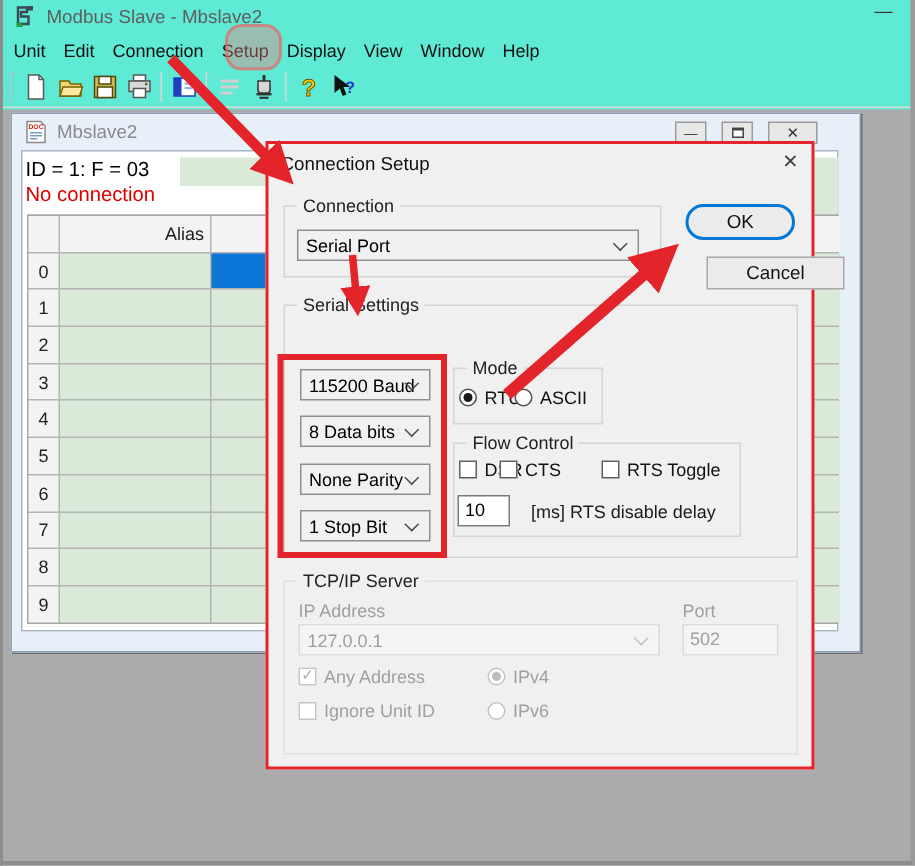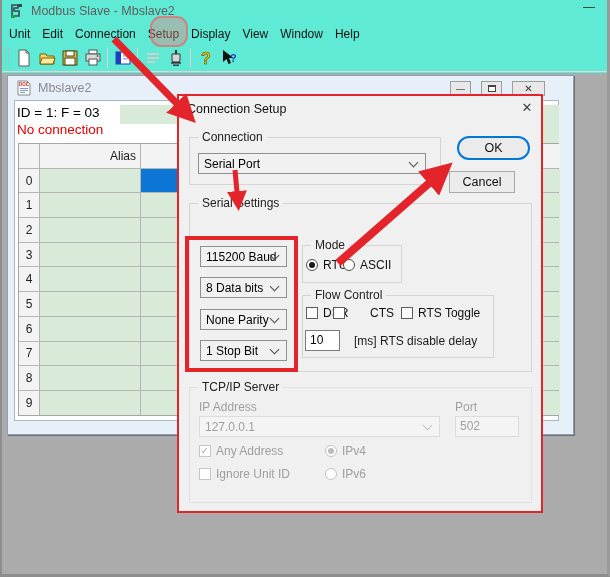--- a/index.html
+++ b/index.html
@@ -261,21 +261,21 @@
 
     <div class="groupbox" style="left:10px; top:41px; width:252px; height:48px;">
       <span class="glabel">Connection</span>
     </div>
     <div class="combo" style="left:19px; top:57px; width:228px; height:21px;">
       <span>Serial Port</span>
       <span class="chev"></span>
     </div>
 
     <div class="btn default" style="left:278px; top:40px; width:73px; height:24px;border-radius:12px;">OK</div>
-    <div class="btn" style="left:270px; top:75px; width:66px; height:22px;">Cancel</div>
+    <div class="btn" style="left:292px; top:75px; width:92px; height:22px;">Cancel</div>
 
     <div class="groupbox" style="left:10px; top:107px; width:343px; height:169px;">
       <span class="glabel">Serial Settings</span>
     </div>
     <div class="combo" style="left:21px; top:150px; width:87px; height:21px;">
       <span>115200 Baud</span>
       <span class="chev"></span>
     </div>
     <div class="combo" style="left:21px; top:181px; width:87px; height:21px;">
       <span>8 Data bits</span>
@@ -304,21 +304,21 @@
       <span>ASCII</span>
     </div>
 
     <div class="groupbox" style="left:123px; top:199px; width:192px; height:63px;">
       <span class="glabel">Flow Control</span>
     </div>
     <div class="opt" style="left:127px; top:210px;">
       <span class="checkbox"></span>
       <span>DSR</span>
     </div>
-    <div class="opt" style="left:154px; top:210px;gap:20px;">
+    <div class="opt" style="left:154px; top:210px;">
       <span class="checkbox"></span>
       <span>CTS</span>
     </div>
     <div class="opt" style="left:222px; top:210px;">
       <span class="checkbox"></span>
       <span>RTS Toggle</span>
     </div>
     <div class="field" style="left:126px; top:234px; width:35px; height:21px;">10</div>
     <span class="plain-label" style="left:175px; top:238px;">[ms] RTS disable delay</span>
 

